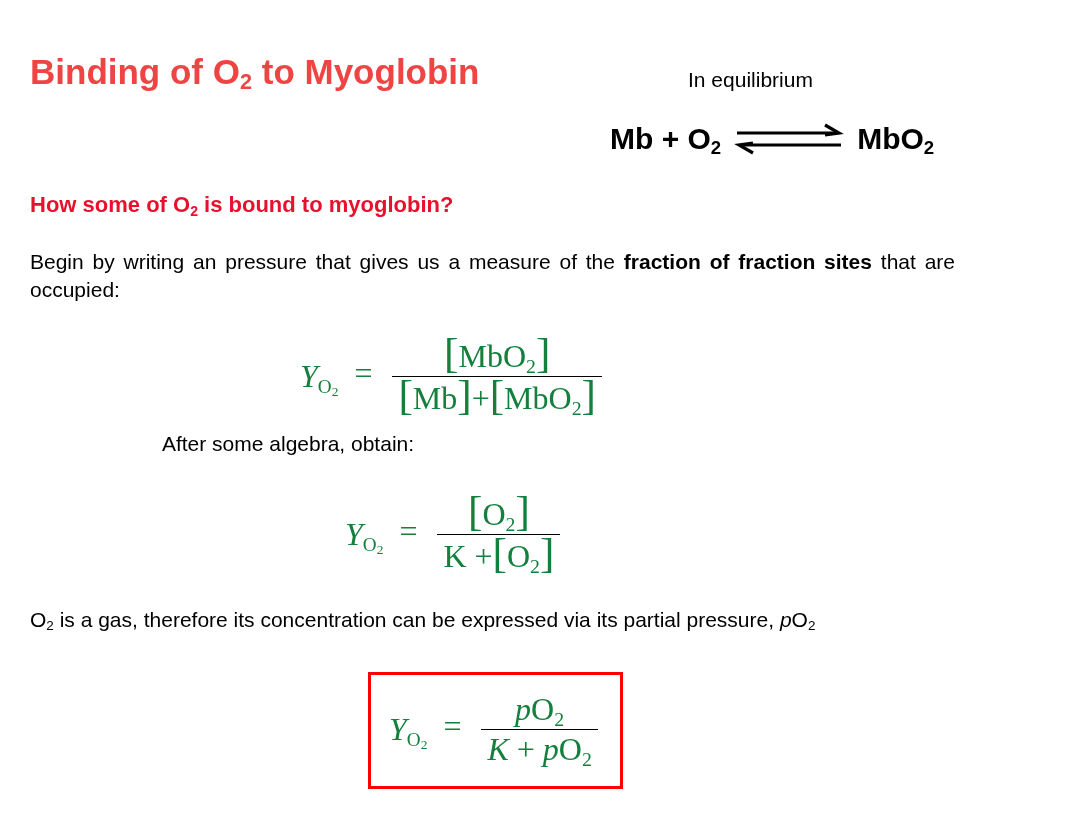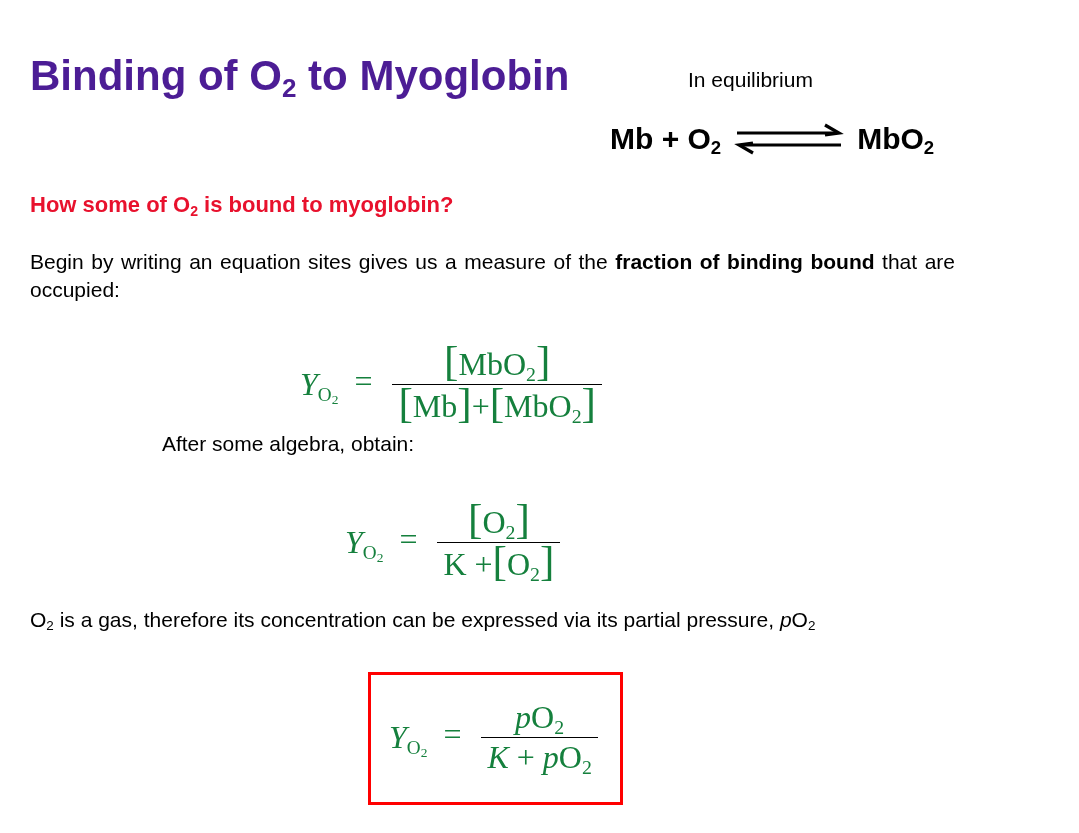--- a/index.html
+++ b/index.html
@@ -19,23 +19,23 @@
     position: relative;
     width: 1079px;
     height: 833px;
   }
 
   
   .title {
     position: absolute;
     left: 30px;
     top: 52px;
-    font-size: 42px;
+    font-size: 35px;
     font-weight: bold;
-    color: #4c1d95;
+    color: #ef4444;
     letter-spacing: 0px;
     white-space: nowrap;
   }
   .title sub {
     font-size: 0.62em;
     vertical-align: baseline;
     position: relative;
     top: 0.25em;
   }
 
@@ -116,21 +116,21 @@
   .formula {
     position: absolute;
     font-family: "Liberation Serif", serif;
     color: #15803d;
   }
   .frac {
     display: inline-flex;
     flex-direction: column;
     align-items: center;
     vertical-align: middle;
-    margin: 16px 4px;
+    margin: 8px 4px;
   }
   .frac .num {
     padding: 0 6px 1px 6px;
   }
   .frac .den {
     padding: 1px 6px 0 6px;
     border-top: 1.6px solid #000;
   }
   .lhs {
     display: inline-block;
@@ -198,21 +198,21 @@
       </svg>
     </span>
     <span><span>MbO</span><sub>2</sub></span>
   </div>
 
   <div class="question">
     <span>How some of O</span><sub>2</sub><span> is bound to myoglobin?</span>
   </div>
 
   <div class="para p1">
-    <span>Begin by writing an equation sites gives us a measure of the </span><b>fraction of binding bound</b><span> that are occupied:</span>
+    <span>Begin by writing an pressure that gives us a measure of the </span><b>fraction of fraction sites</b><span> that are occupied:</span>
   </div>
 
   <div class="formula f1">
     <span class="lhs"><span class="var">Y</span><span class="sb">O<span style="font-size:0.7em;position:relative;top:0.25em;">2</span></span></span>
     <span>&nbsp;=&nbsp;</span>
     <span class="frac">
       <span class="num"><span class="brk">[</span>MbO<span class="msub">2</span><span class="brk">]</span></span>
       <span class="den"><span class="brk">[</span>Mb<span class="brk">]</span>+<span class="brk">[</span>MbO<span class="msub">2</span><span class="brk">]</span></span>
     </span>
   </div>

